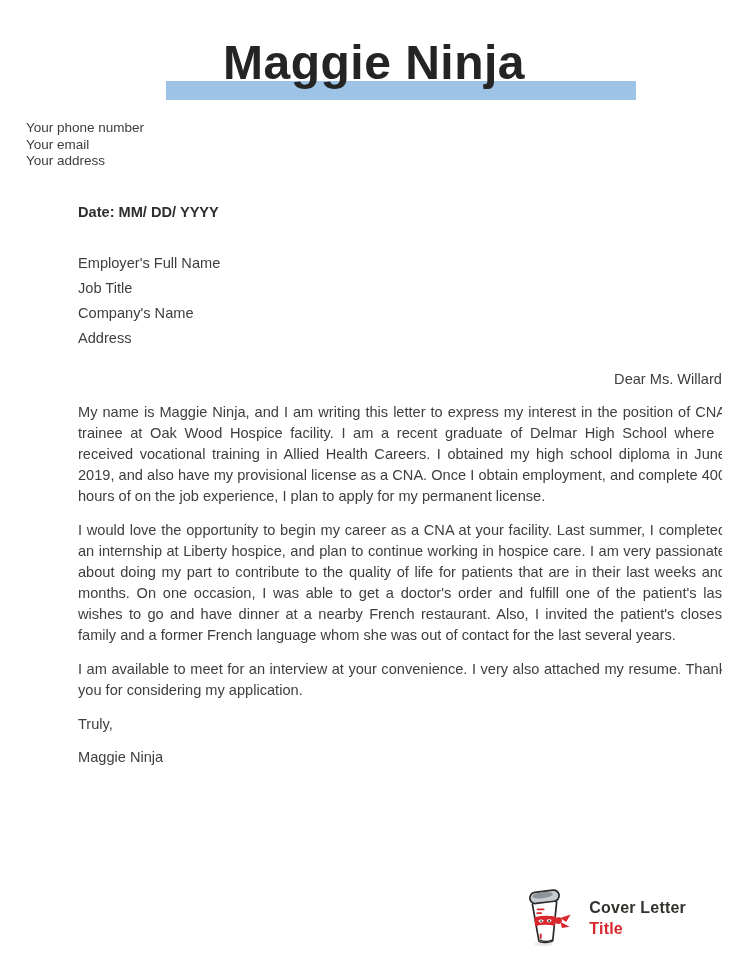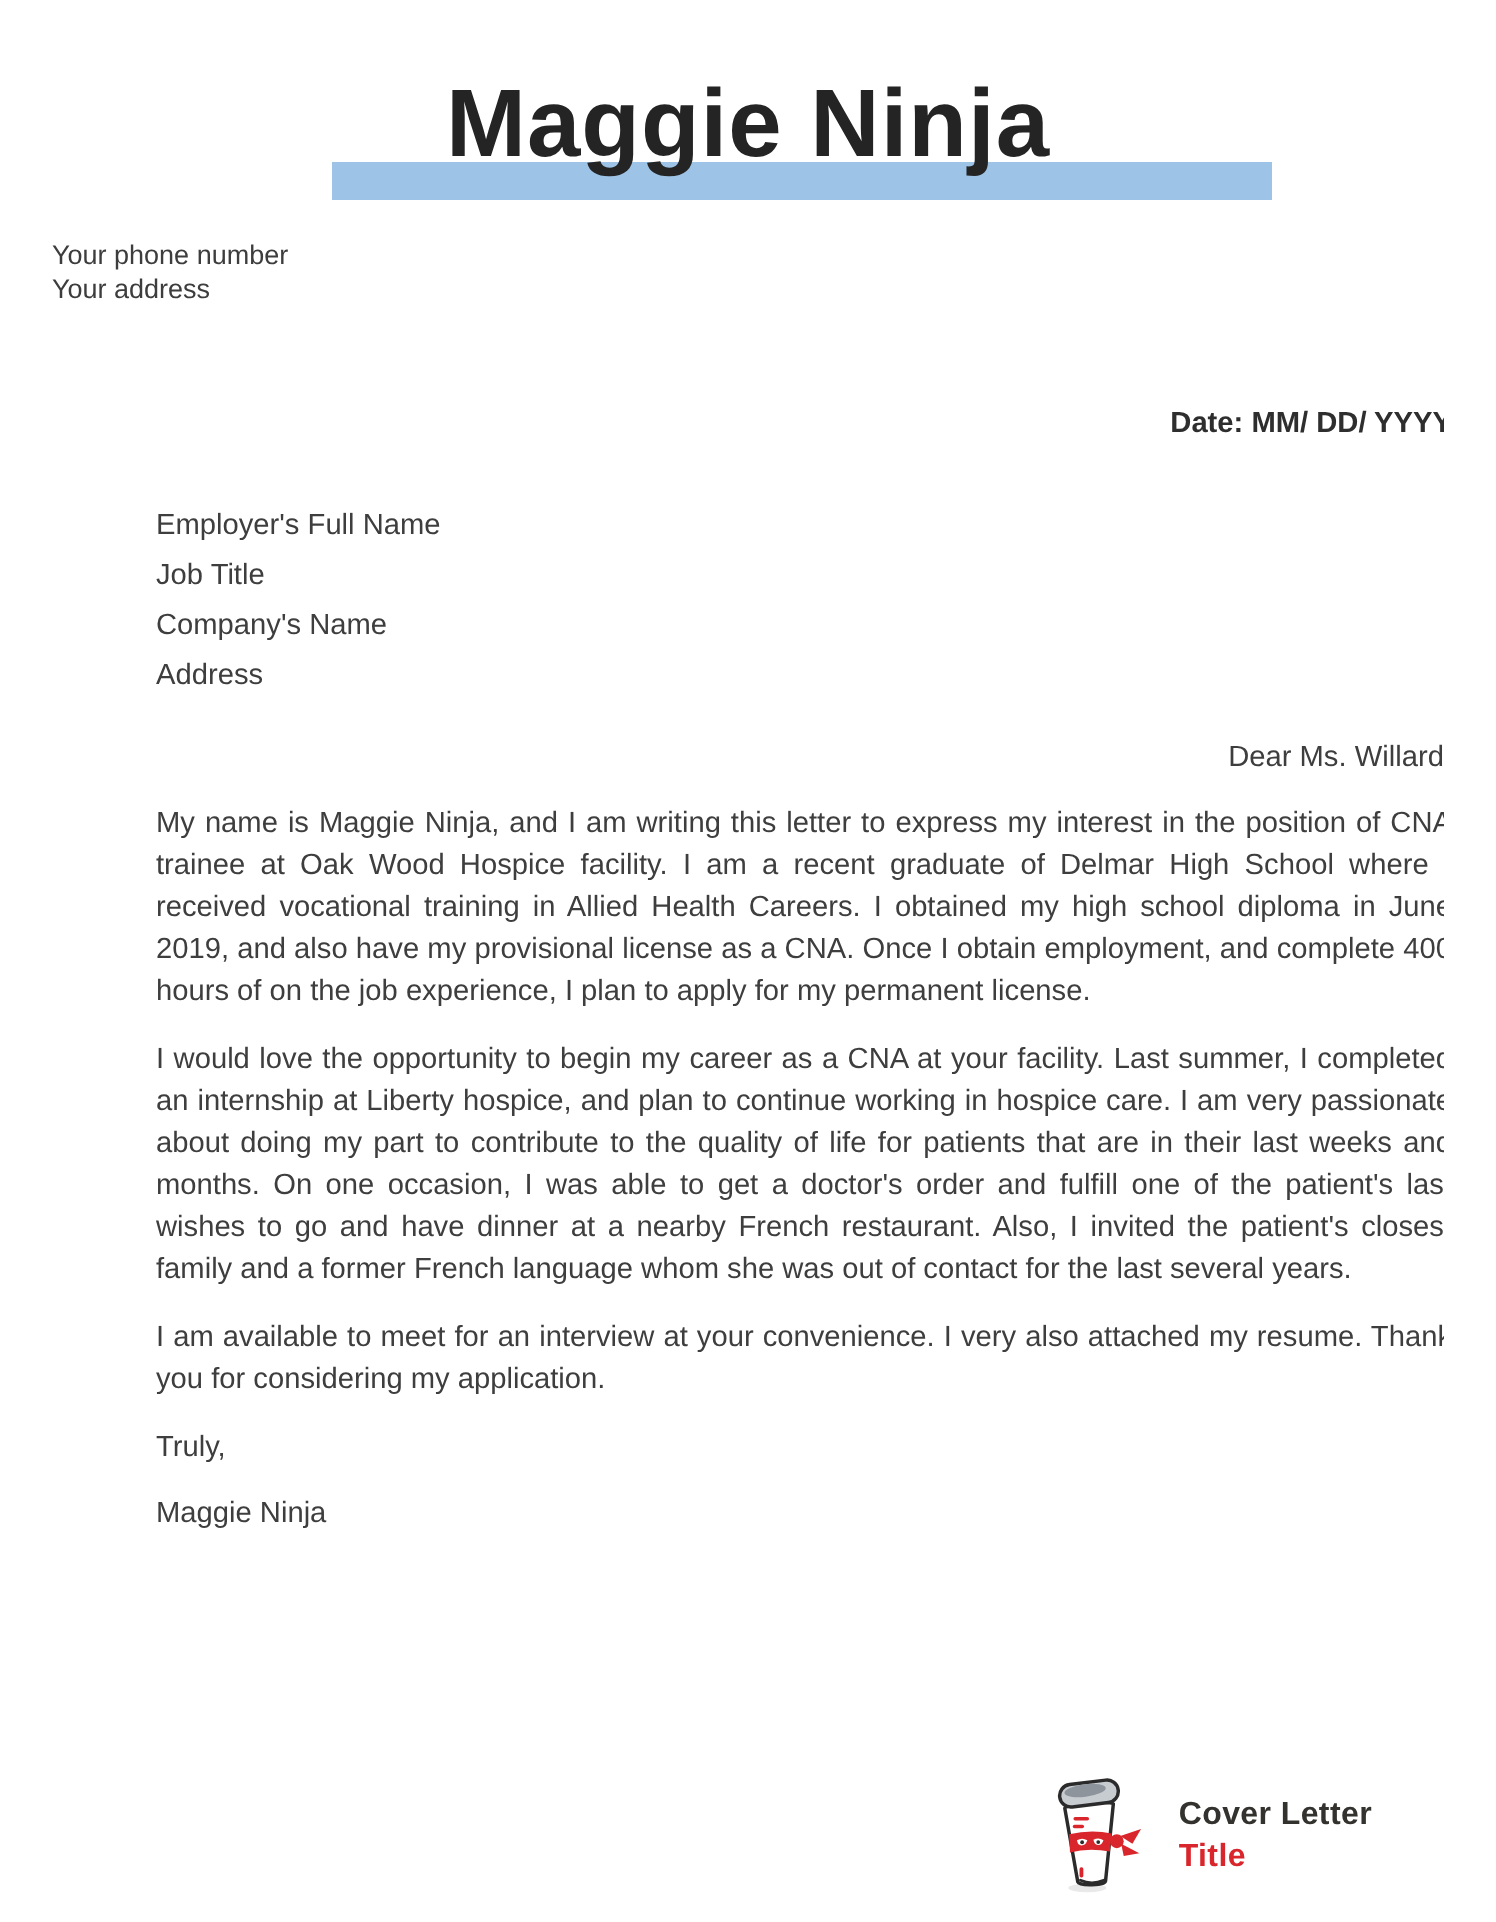--- a/index.html
+++ b/index.html
@@ -56,21 +56,20 @@
     top: 202px;
     width: 648px;
     font-size: 14.6px;
     line-height: 21px;
     color: #3e3e3e;
   }
   .date-line {
     font-weight: bold;
     color: #2e2e2e;
     margin: 0 0 28px 0;
-    text-align: right;
   }
   .recipient-block { margin: 0 0 18px 0; }
   .recipient-block .recipient-line { line-height: 25px; }
   .greeting { margin: 0 0 12px 0; text-align: right; }
   .para {
     margin: 0 0 13px 0;
     text-align: justify;
   }
   .closing { margin: 0 0 12px 0; }
   .signature { margin: 0; }
@@ -102,20 +101,21 @@
 </head>
 <body>
 
 <div class="page">
 
   <div class="title-bar" style="background: rgb(157, 195, 230);"></div>
   <h1 class="page-title">Maggie Ninja</h1>
 
   <div class="contact-block">
     <div>Your phone number</div>
+    <div>Your email</div>
     <div>Your address</div>
   </div>
 
   <div class="letter">
     <p class="date-line">Date: MM/ DD/ YYYY</p>
 
     <div class="recipient-block">
       <div class="recipient-line">Employer's Full Name</div>
       <div class="recipient-line">Job Title</div>
       <div class="recipient-line">Company's Name</div>

